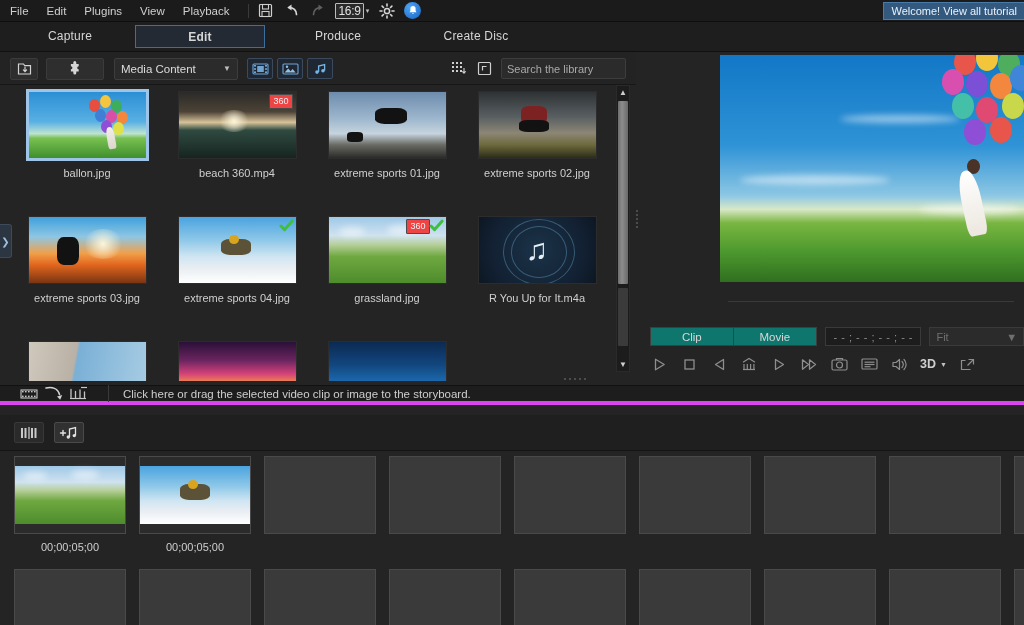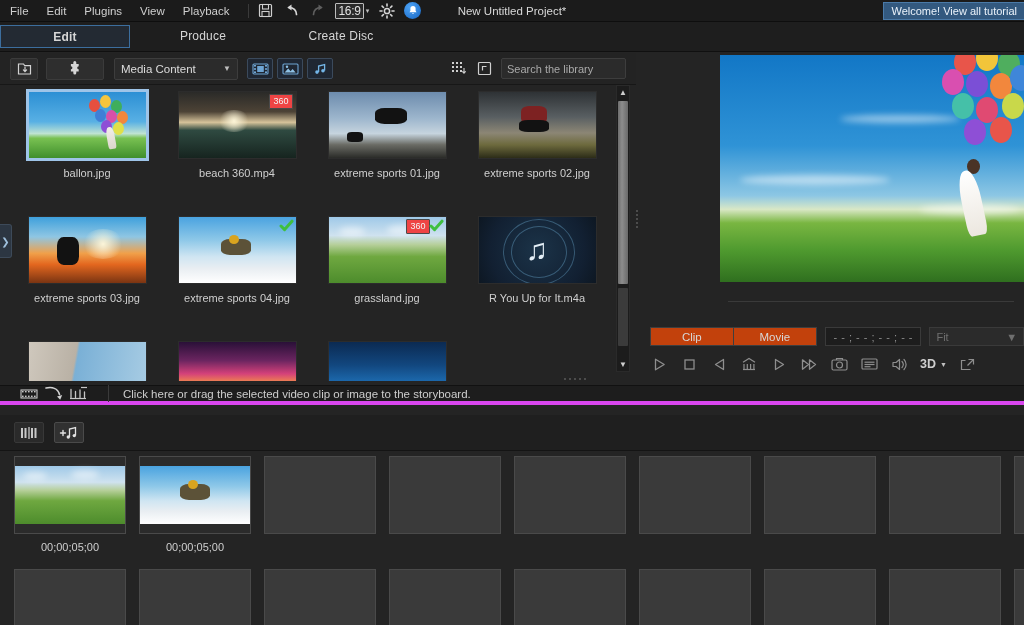--- a/index.html
+++ b/index.html
@@ -227,21 +227,21 @@
     transform: rotate(-12deg);
   }
   .pv-head { position: absolute; right: 44px; top: 104px; width: 13px; height: 15px; background: #4a3326; border-radius: 50%; }
   .pv-divider { position: absolute; left: 88px; right: 10px; top: 248px; height: 1px; background: #3a3a3a; }
 
   .pv-ctrls1 {
     position: absolute; left: 650px; top: 327px; width: 374px; height: 19px;
     display: flex; align-items: center; gap: 0;
   }
   .seg {
-    height: 19px; background: #c2410c; border: 1px solid #3e3e3e;
+    height: 19px; background: #0f766e; border: 1px solid #3e3e3e;
     display: flex; align-items: center; justify-content: center;
     font-size: 11.5px; color: #d7d7d7; width: 85px;
   }
   .seg.right { border-left: none; }
   .tcbox {
     margin-left: 8px; width: 98px; height: 19px; background: #1d1d1d;
     border: 1px solid #3a3a3a; display: flex; align-items: center;
     justify-content: center; font-size: 11px; color: #8d8d8d; letter-spacing: .5px;
   }
   .fitbox {
@@ -350,24 +350,24 @@
           </svg>
       </div>
       <div class="bell">
         <svg width="10" height="11" viewBox="0 0 10 11">
             <path d="M5 1a2.6 2.6 0 00-2.6 2.6v2.2L1.5 7.3h7L7.6 5.8V3.6A2.6 2.6 0 005 1z" fill="#ffffff"></path>
             <path d="M3.9 8.2a1.15 1.15 0 002.2 0z" fill="#ffffff"></path>
           </svg>
       </div>
     </div>
   </div>
-  <div class="title-center">New Untitled Project*</div>
   <div class="welcome">Welcome! View all tutorial</div>
 
   <div class="steptabs">
+    <div class="steptab s0">Capture</div>
     <div class="steptab s1">Edit</div>
     <div class="steptab s2">Produce</div>
     <div class="steptab s3">Create Disc</div>
   </div>
 
   <div class="libbar">
     <div class="tbtn">
       <svg width="15" height="14" viewBox="0 0 15 14">
           <path d="M1.5 2h5l1.2 1.6H13.5v8.4H1.5z" fill="none" stroke="#d4d4d4" stroke-width="1.2"></path>
           <path d="M8 5.2v4.2M6.4 7.9L8 9.6l1.6-1.7" fill="none" stroke="#d4d4d4" stroke-width="1.2" stroke-linecap="round"></path>

